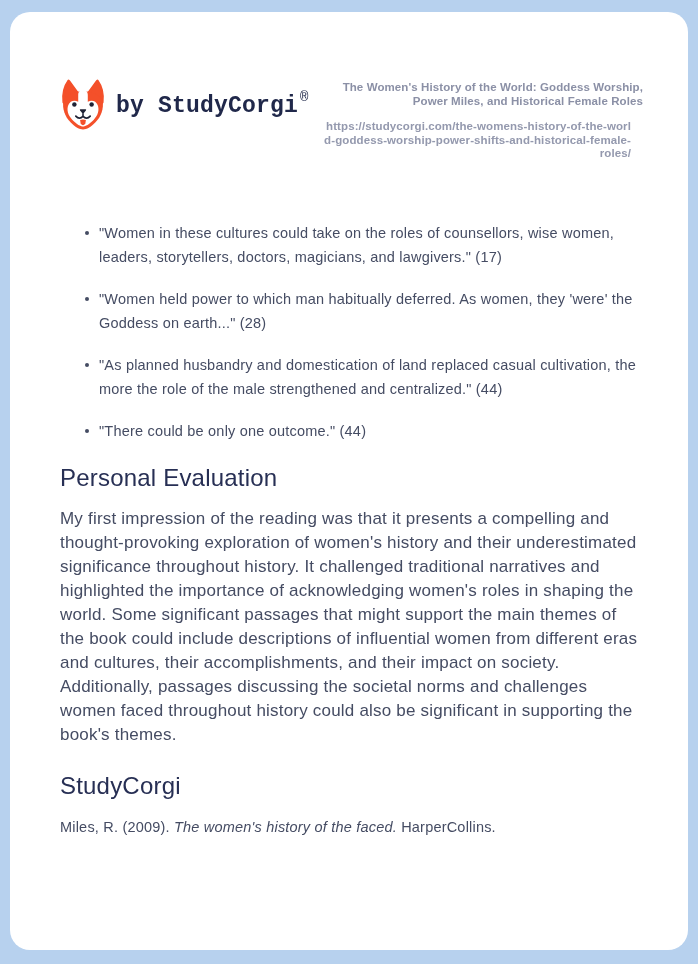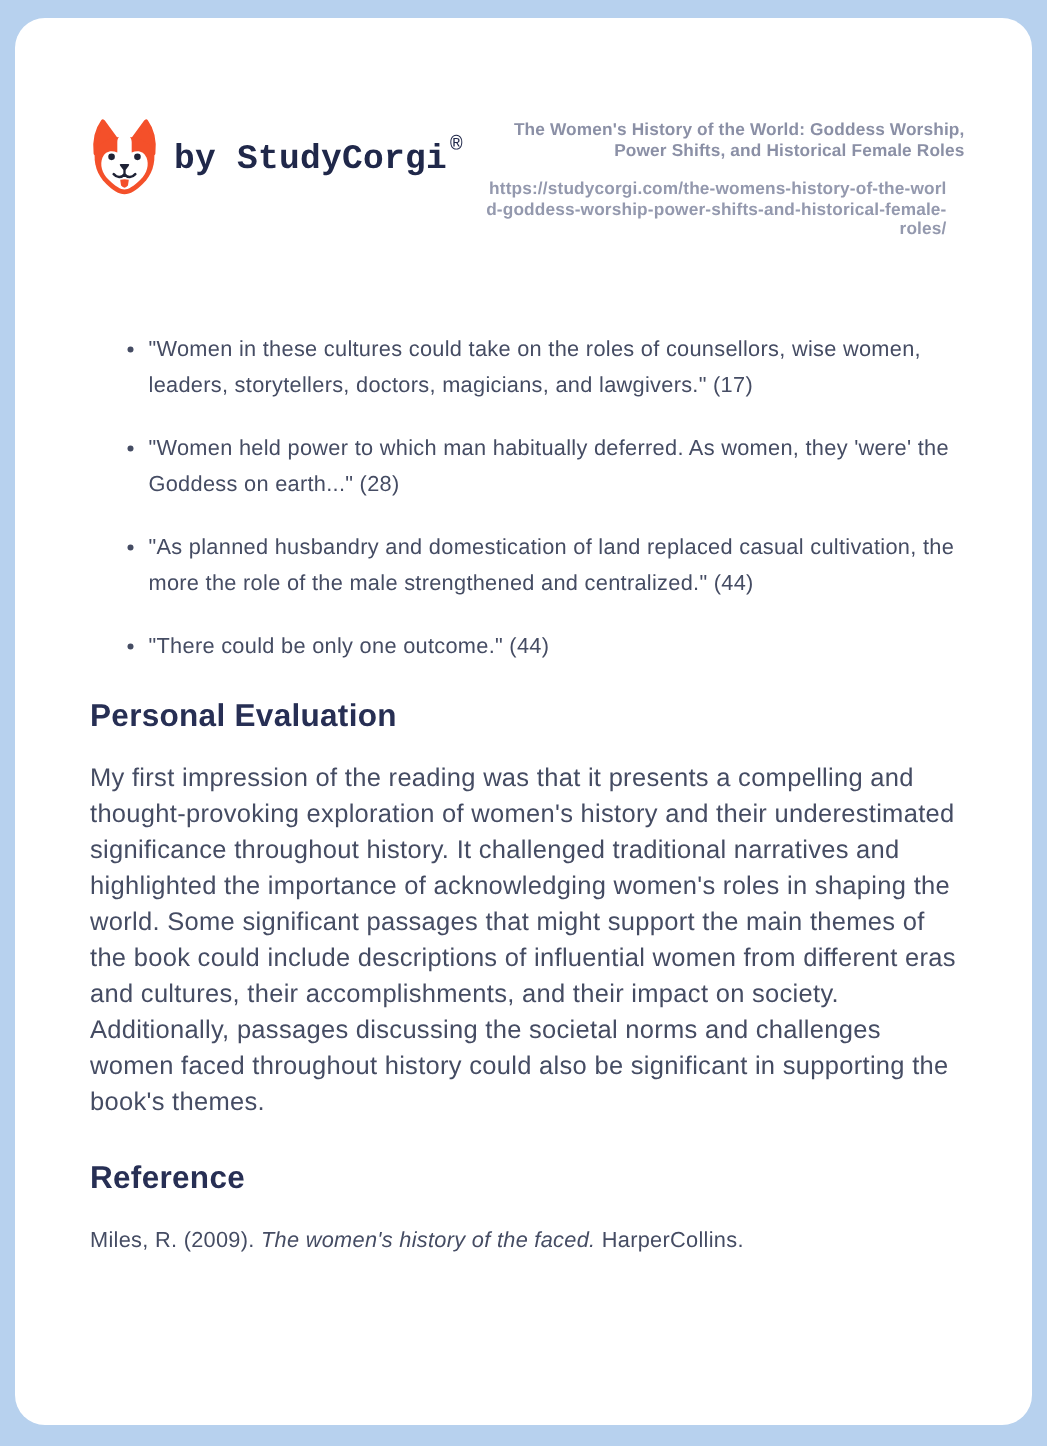--- a/index.html
+++ b/index.html
@@ -91,22 +91,22 @@
     position: absolute;
     left: 0;
     top: 10px;
     width: 4px;
     height: 4px;
     border-radius: 50%;
     background: #454c63;
   }
   
   .section-heading {
-    font-size: 21px;
-    font-weight: 700;
+    font-size: 24px;
+    font-weight: 400;
     color: #272f54;
     letter-spacing: 0.2px;
     margin: 22px 0 16px 0;
     line-height: 26px;
   }
   .body-text {
     font-size: 17px;
     line-height: 24px;
     color: #454c63;
     letter-spacing: 0.2px;
@@ -148,21 +148,21 @@
 
           <path d="M16.5 39.5 Q20.2 43.5 24 39.8 Q27.8 43.5 31.5 39.5" stroke="#1e2235" stroke-width="1.8" fill="none" stroke-linecap="round"></path>
 
           <path d="M21 43.5 Q24 42.8 27 43.5 L26.4 47.5 Q24 50.5 21.6 47.5 Z" fill="#f4502a"></path>
         </svg>
       </span>
       <span class="brand-text"><span>by StudyCorgi</span><span class="reg-mark">®</span></span>
     </div>
 
     <div class="title-block">
-      <p class="doc-title">The Women's History of the World: Goddess Worship, Power Shifts, and Historical Female Roles</p>
+      <p class="doc-title">The Women's History of the World: Goddess Worship, Power Miles, and Historical Female Roles</p>
       <p class="doc-url">https://studycorgi.com/the-womens-history-of-the-world-goddess-worship-power-shifts-and-historical-female-roles/</p>
     </div>
 
   </div>
 
   <ul class="quote-list">
     <li class="quote-item">
       <span class="bullet-dot"></span>
       <span>"Women in these cultures could take on the roles of counsellors, wise women, leaders, storytellers, doctors, magicians, and lawgivers." (17)</span>
     </li>
@@ -176,16 +176,16 @@
     </li>
     <li class="quote-item">
       <span class="bullet-dot"></span>
       <span>"There could be only one outcome." (44)</span>
     </li>
   </ul>
 
   <h2 class="section-heading">Personal Evaluation</h2>
   <p class="body-text">My first impression of the reading was that it presents a compelling and thought-provoking exploration of women's history and their underestimated significance throughout history. It challenged traditional narratives and highlighted the importance of acknowledging women's roles in shaping the world. Some significant passages that might support the main themes of the book could include descriptions of influential women from different eras and cultures, their accomplishments, and their impact on society. Additionally, passages discussing the societal norms and challenges women faced throughout history could also be significant in supporting the book's themes.</p>
 
-  <h2 class="section-heading reference">Reference</h2>
+  <h2 class="section-heading reference">StudyCorgi</h2>
   <p class="citation"><span>Miles, R. (2009). </span><span class="italic">The women's history of the faced.</span><span> HarperCollins.</span></p>
 
 </div>
 
 </body></html>

